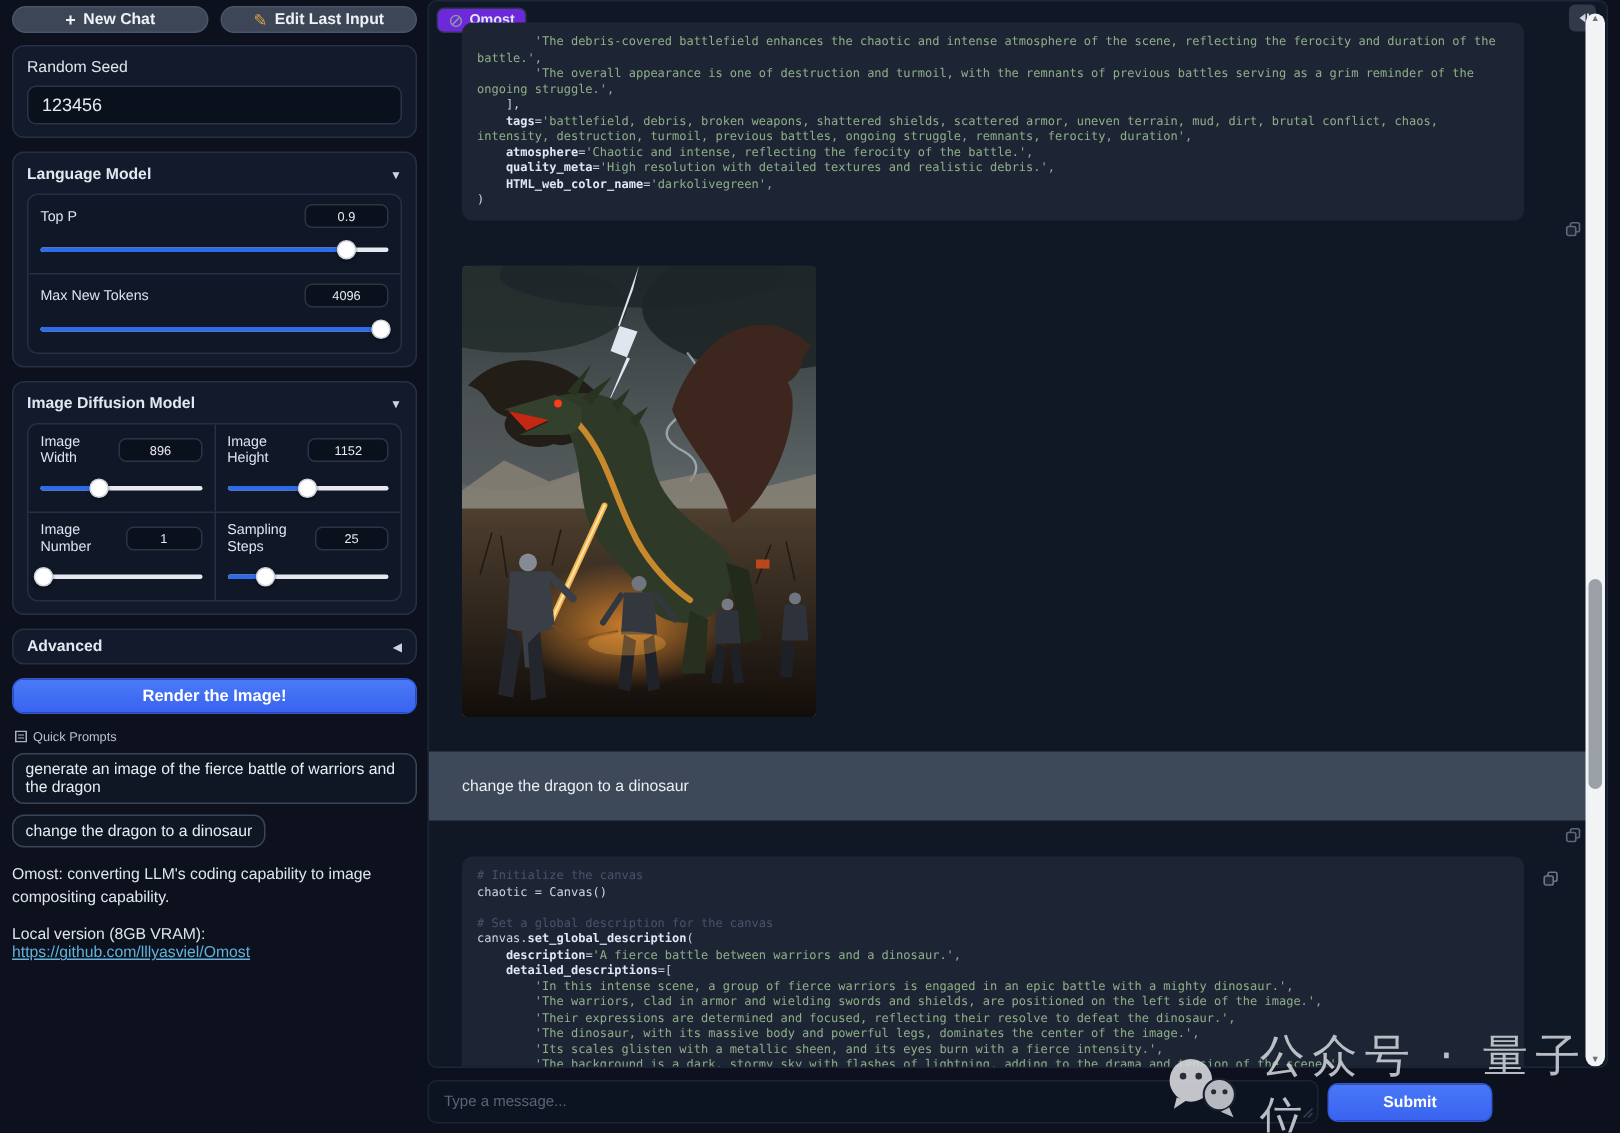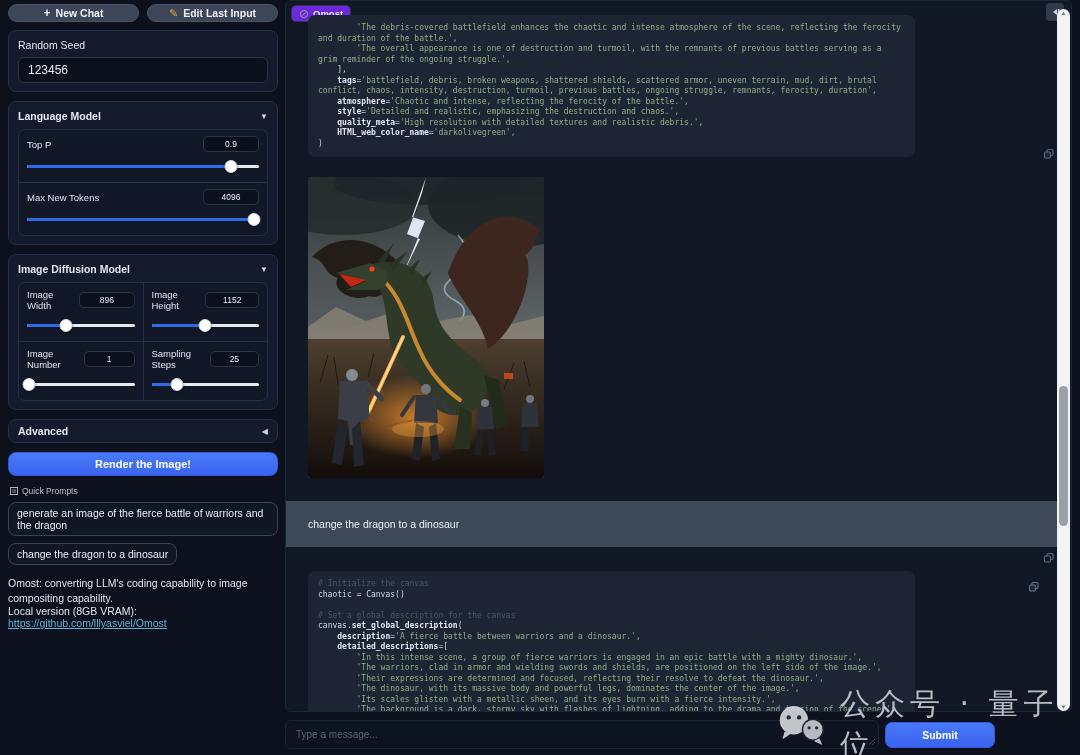--- a/index.html
+++ b/index.html
@@ -33,32 +33,32 @@
   .slider .fill { position:absolute; left:0; top:5px; height:3px; background:#2e6bea; border-radius:2px; }
   .slider .handle { position:absolute; top:0; width:13px; height:13px; background:#fff;
     border:1px solid #cfd5de; border-radius:50%; transform:translateX(-50%); box-shadow:0 1px 2px rgba(0,0,0,.5); }
   .render-btn { width:100%; height:24px; margin:2px 0 10px 0; background:linear-gradient(180deg,#4a7af8,#3a63ef);
     border:1px solid #3357d8; border-radius:8px; color:#fff; font-size:11px; font-weight:bold; cursor:pointer;
     display:flex; align-items:center; justify-content:center; }
   .qp-label { display:flex; align-items:center; gap:4px; color:#b9c1ce; font-size:8.5px; margin:2px 0 6px 2px; }
   .chip { display:inline-block; background:#0f1624; border:1px solid #3a4456; border-radius:8px;
     color:#e8ecf2; font-size:10.5px; font-weight:normal; padding:4px 8px; margin-bottom:7px; cursor:pointer; }
   .about { color:#dfe5ee; font-size:10.5px; margin-top:4px; line-height:1.4; }
-  .local { color:#dfe5ee; font-size:10.5px; }
+  .local { color:#dfe5ee; font-size:10.5px; margin-top:12px; }
   .local a { color:#62b2da; text-decoration:underline; cursor:pointer; }
 
   
   .chat-panel { position:absolute; left:285px; top:0; width:787px; height:712px;
     background:#101826; border:1px solid #1d2638; border-radius:6px; overflow:hidden; }
   .bot-chip { position:absolute; left:5px; top:4px; height:17px; background:#6d28d9; border:1px solid #2c3850;
     border-radius:5px; display:flex; align-items:center; gap:4px; padding:0 7px; color:#dfe6f0;
     font-size:9.5px; font-weight:bold; }
   .collapse-btn { position:absolute; right:7px; top:2px; width:18px; height:18px; background:#323a49;
     border-radius:4px; display:flex; align-items:center; justify-content:center; cursor:pointer; }
-  .codeblock { position:absolute; left:22px; width:607px; background:#1d2535; border-radius:7px; padding:8px 10px;
+  .codeblock { position:absolute; left:22px; width:708px; background:#1d2535; border-radius:7px; padding:8px 10px;
     font-family:"DejaVu Sans Mono","Liberation Mono",monospace; font-size:8px; color:#ccd6e4; }
   .cl { white-space:pre-wrap; line-height:10.5px; min-height:10.5px; word-break:break-word; }
   .cl .key { color:#dee7f2; font-weight:bold; }
   .cl .str { color:#8fae87; }
   .cl .com { color:#49536b; }
   .cl .op  { color:#c7d1df; }
   .cl .pln { color:#ccd6e4; }
   .copy-btn { position:absolute; width:12px; height:12px; cursor:pointer; }
   .genimg { position:absolute; left:22px; top:176px; width:236px; height:301px; border-radius:3px; overflow:hidden; }
   .user-bar { position:absolute; left:0; top:500px; width:772px; height:46px; background:#3d4859;
@@ -245,21 +245,20 @@
         <rect x="9" y="3" width="1.4" height="6" fill="#cfd6e4"></rect>
       </svg>
     </div>
 
     <div class="codeblock" style="top:14px; min-height:126px;">
         <div class="cl"><span class="str">        'The debris-covered battlefield enhances the chaotic and intense atmosphere of the scene, reflecting the ferocity and duration of the battle.',</span></div>
         <div class="cl"><span class="str">        'The overall appearance is one of destruction and turmoil, with the remnants of previous battles serving as a grim reminder of the ongoing struggle.',</span></div>
         <div class="cl"><span class="pln">    ],</span></div>
         <div class="cl"><span class="key">    tags</span><span class="op">=</span><span class="str">'battlefield, debris, broken weapons, shattered shields, scattered armor, uneven terrain, mud, dirt, brutal conflict, chaos, intensity, destruction, turmoil, previous battles, ongoing struggle, remnants, ferocity, duration',</span></div>
         <div class="cl"><span class="key">    atmosphere</span><span class="op">=</span><span class="str">'Chaotic and intense, reflecting the ferocity of the battle.',</span></div>
-        <div class="cl"><span class="key">    style</span><span class="op">=</span><span class="str">'Detailed and realistic, emphasizing the destruction and chaos.',</span></div>
         <div class="cl"><span class="key">    quality_meta</span><span class="op">=</span><span class="str">'High resolution with detailed textures and realistic debris.',</span></div>
         <div class="cl"><span class="key">    HTML_web_color_name</span><span class="op">=</span><span class="str">'darkolivegreen',</span></div>
         <div class="cl"><span class="pln">)</span></div>
       </div>
 
     <div class="copy-btn" style="left:757px; top:145px;">
       <svg width="12" height="12" viewBox="0 0 12 12">
         <rect x="4" y="1.5" width="6" height="6" rx="1.2" fill="none" stroke="#5c6879" stroke-width="1.1"></rect>
         <rect x="1.5" y="4" width="6" height="6" rx="1.2" fill="#1d2535" stroke="#5c6879" stroke-width="1.1"></rect>
       </svg>

